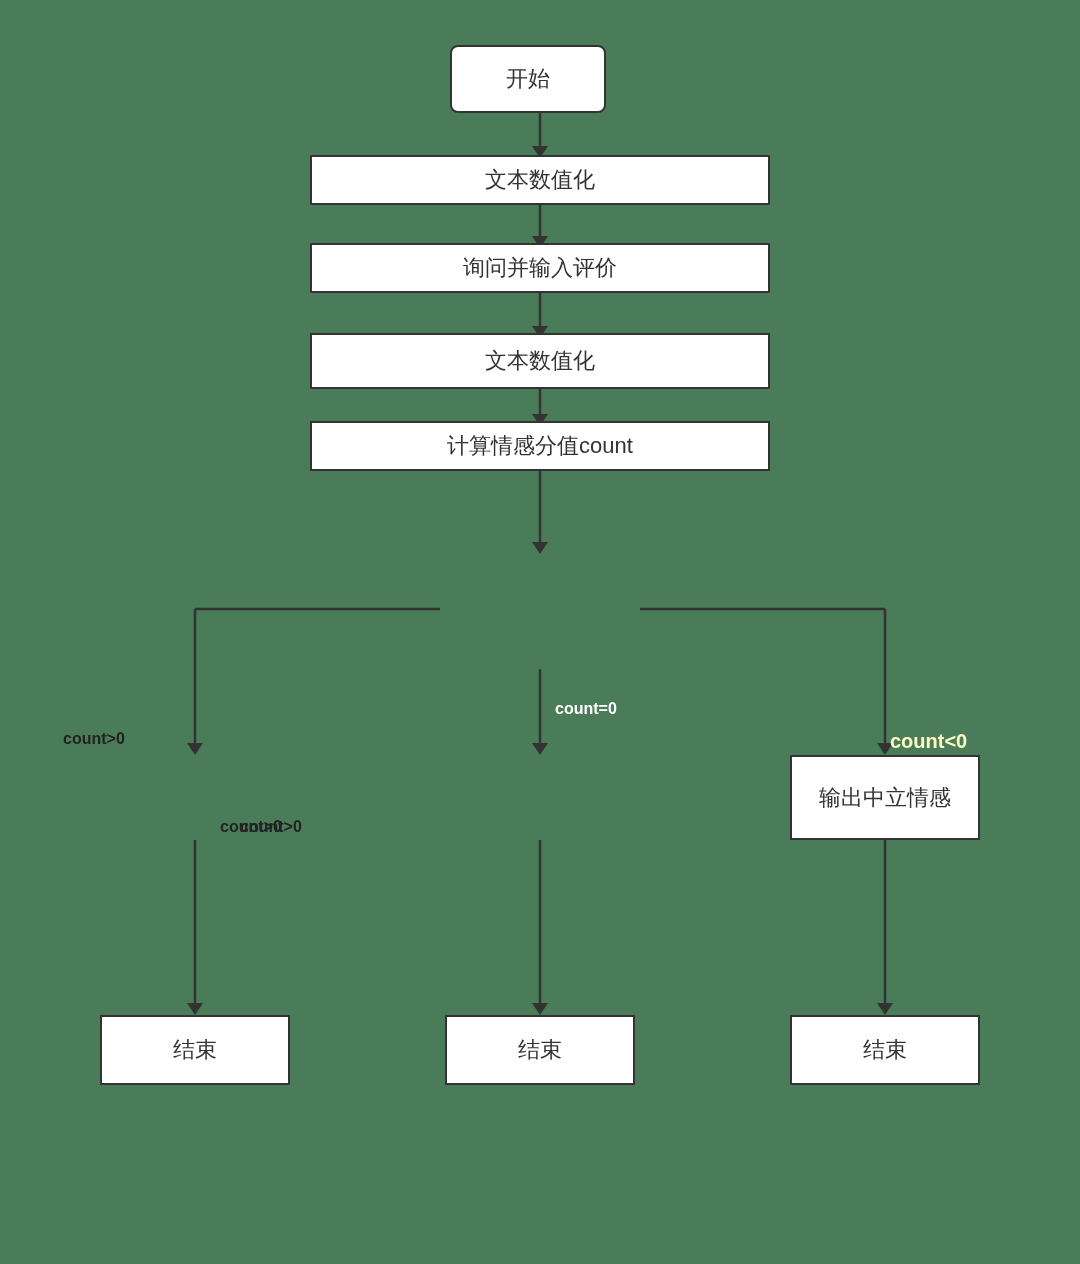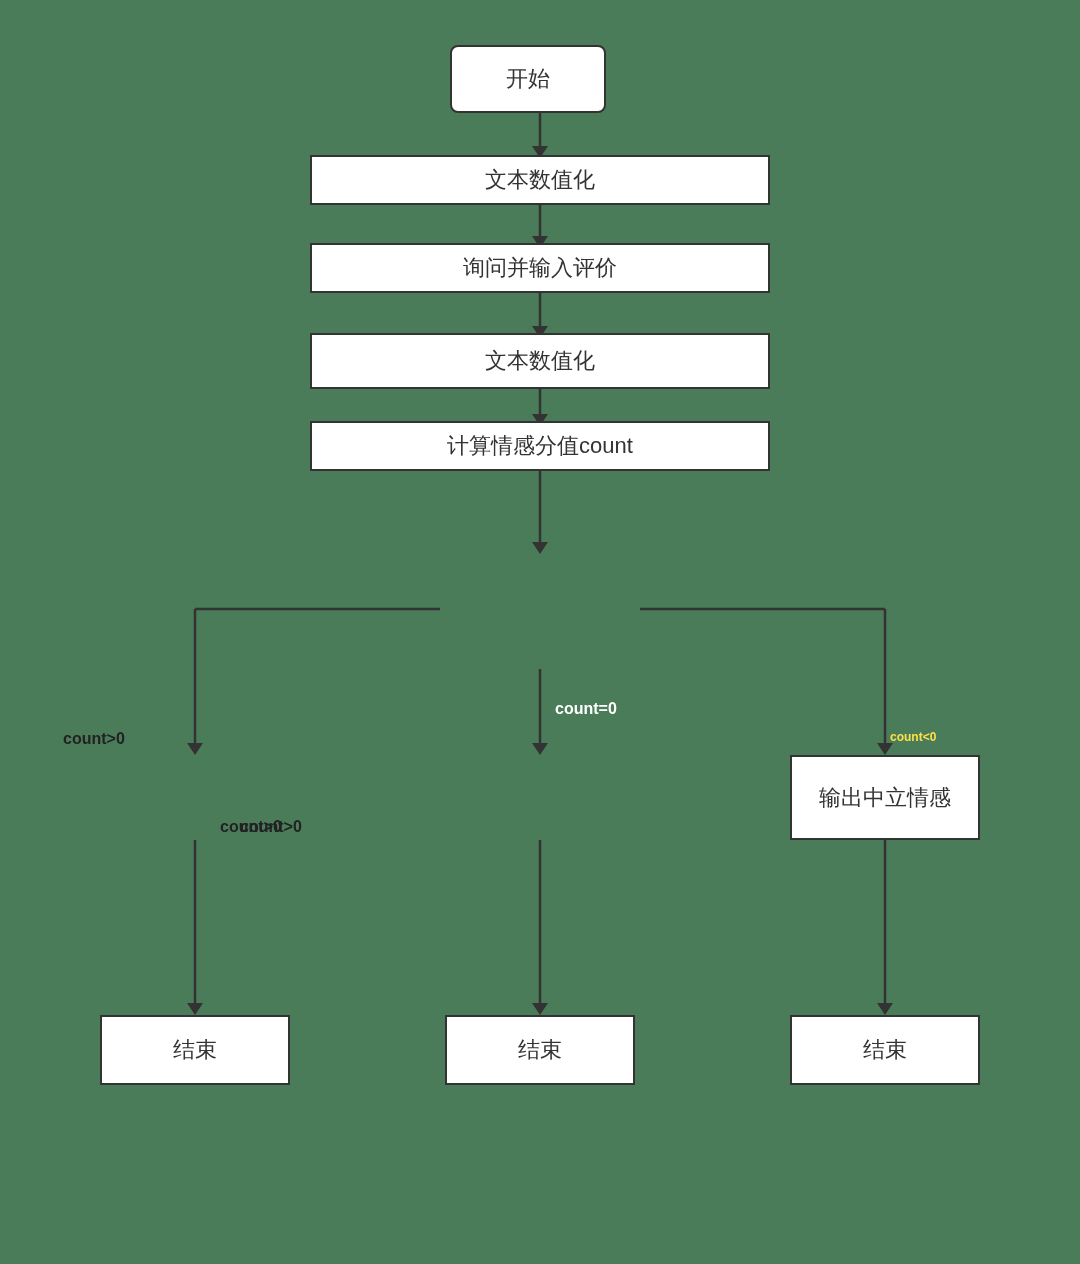--- a/index.html
+++ b/index.html
@@ -102,21 +102,21 @@
   </div>
 
   <div style="position:absolute;left:63px;top:730px;font-size:16px;font-weight:700;color:#222;">
     <span>count&gt;0</span>
   </div>
 
   <div style="position:absolute;left:555px;top:700px;font-size:16px;font-weight:700;color:#ffffff;">
     <span>count=0</span>
   </div>
 
-  <div style="position:absolute;left:890px;top:730px;font-size:12px;font-weight:700;color:#fde047;">
+  <div style="position:absolute;left:890px;top:730px;font-size:20px;font-weight:700;color:#fef9c3;">
     <span>count&lt;0</span>
   </div>
 
 
 
   <div class="box" style="left:790px;top:755px;width:190px;height:85px;">
     <span>输出中立情感</span>
   </div>
 
   <div class="box" style="left:100px;top:1015px;width:190px;height:70px;">

